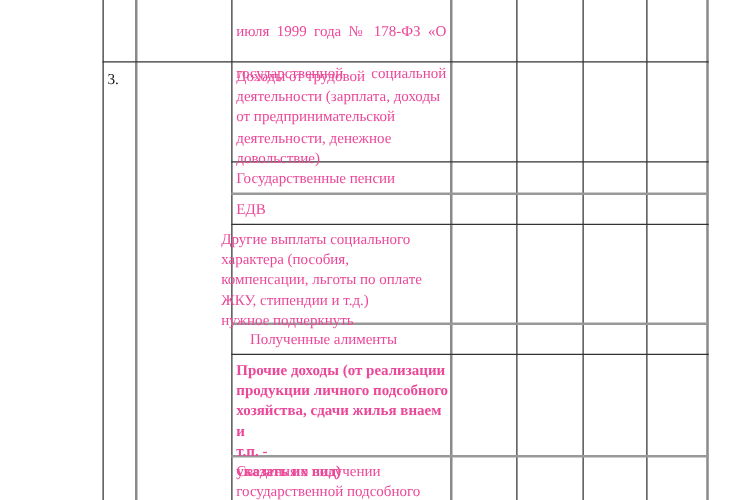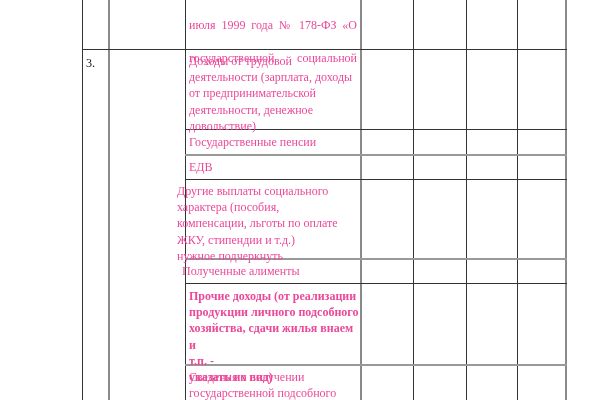--- a/index.html
+++ b/index.html
@@ -58,21 +58,21 @@
 от предпринимательской
 деятельности, денежное
 довольствие)</div>
   <div class="cell-text" style="left:189px; top:134px; width:170px;">Государственные пенсии</div>
   <div class="cell-text" style="left:189px; top:159px; width:170px;">ЕДВ</div>
   <div class="cell-text" style="left:177px; top:183px; width:172px;">Другие выплаты социального
 характера (пособия,
 компенсации, льготы по оплате
 ЖКУ, стипендии и т.д.)
 нужное подчеркнуть</div>
-  <div class="cell-text" style="left:182px; top:263px; width:170px;font-family:Liberation Serif, serif;">Полученные алименты</div>
+  <div class="cell-text" style="left:200px; top:263px; width:170px;font-family:Liberation Serif, serif;">Полученные алименты</div>
   <div class="cell-text" style="left:189px; top:288px; width:172px;font-weight:bold;">Прочие доходы (от реализации
 продукции личного подсобного
 хозяйства, сдачи жилья внаем и
 т.п. -
 указать их вид)</div>
   <div class="cell-text" style="left:189px; top:369px; width:170px;">Сведения о получении
 государственной подсобного</div>
 
 </div>
 

